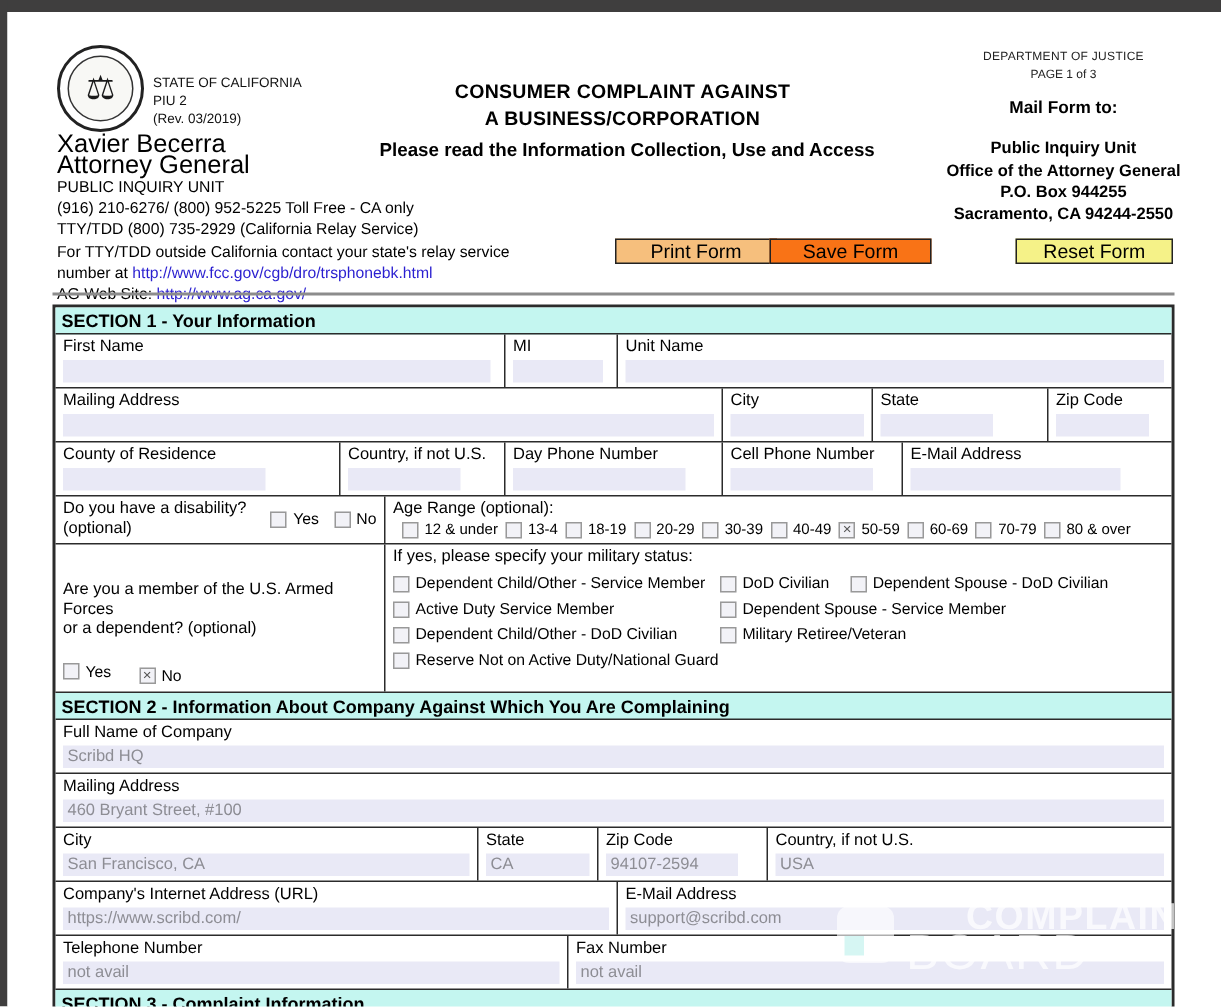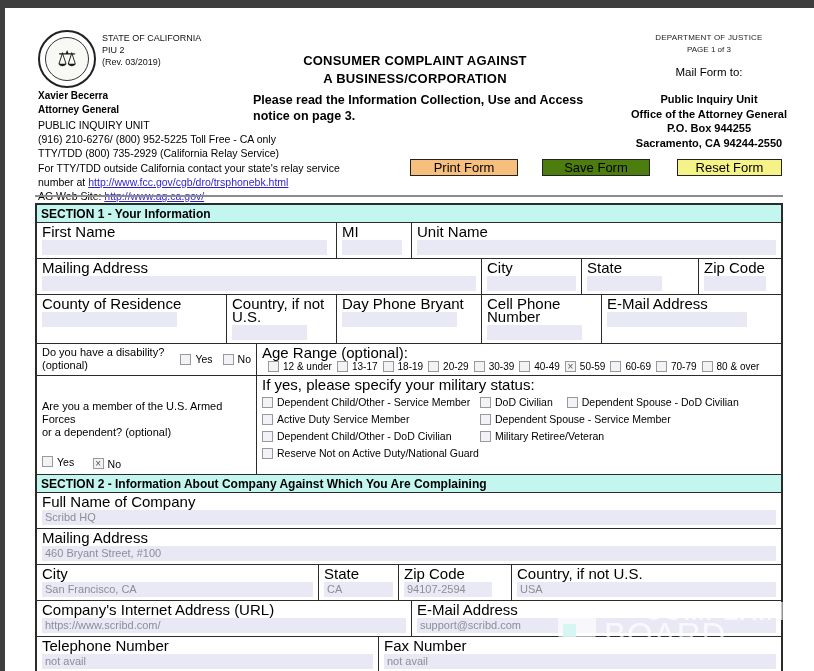--- a/index.html
+++ b/index.html
@@ -5,46 +5,46 @@
   * { margin:0; padding:0; box-sizing:border-box; }
   html,body { width:814px; height:671px; background:#fff; font-family:"Liberation Sans", sans-serif; overflow:hidden; }
   .stage { position:relative; width:814px; height:671px; background:#fff; }
   .chrome-top { position:absolute; left:0; top:0; width:814px; height:8px; background:#3f3e3e; }
   .chrome-left { position:absolute; left:0; top:0; width:5px; height:671px; background:#3f3e3e; }
   .page { position:absolute; left:5px; top:8px; width:809px; height:663px; background:#fff; }
 
   
   .seal { position:absolute; left:33px; top:22px; width:58px; height:58px; border-radius:50%; border:2px solid #222; display:flex; align-items:center; justify-content:center; }
   .seal-inner { width:44px; height:44px; border-radius:50%; border:1px solid #333; background:#f8f8f5; display:flex; align-items:center; justify-content:center; font-size:22px; color:#1a1a1a; }
-  .agency-meta { position:absolute; left:97px; top:24px; font-size:9px; color:#111; line-height:12px; }
-  .ag-name { position:absolute; left:33px; top:81px; font-size:10px; font-weight:bold; line-height:14px; color:#000; }
+  .agency-meta { position:absolute; left:97px; top:41px; font-size:9px; color:#111; line-height:12px; }
+  .ag-name { position:absolute; left:33px; top:81px; font-size:17px; font-weight:normal; line-height:14px; color:#000; }
   .contact { position:absolute; left:33px; top:110px; font-size:10.5px; line-height:14.2px; color:#000; }
-  .link { color:#2a1fd0; text-decoration:underline; cursor:pointer; }
+  .link { color:#2a1fd0; cursor:pointer; }
   .title-block { position:absolute; left:220px; top:44px; width:380px; text-align:center; }
   .title-line { font-size:13px; font-weight:bold; color:#000; line-height:18px; letter-spacing:.2px; }
   .notice { font-size:12.5px; font-weight:bold; color:#000; text-align:left; margin-top:4px; line-height:16px; padding-left:28px; }
   .doj-block { position:absolute; right:27px; top:25px; text-align:center; }
   .doj-dept { font-size:8px; color:#222; letter-spacing:.2px; }
   .doj-page { font-size:8px; color:#222; margin-top:3px; }
-  .doj-mailto { font-size:11.5px; font-weight:normal; margin-top:12px; }
+  .doj-mailto { font-size:11.5px; font-weight:bold; margin-top:12px; }
   .doj-addr { font-size:11px; font-weight:bold; margin-top:14px; line-height:14.5px; }
   .btn { position:absolute; top:151px; height:17px; border:1.5px solid #222; font-size:13px; color:#000; display:flex; align-items:center; justify-content:center; cursor:pointer; }
   .btn-print { left:405px; width:108px; background:#f6bf7d; }
-  .btn-save { left:537px; width:108px; background:#4d7c0f; }
+  .btn-save { left:508px; width:108px; background:#f97316; }
   .btn-reset { left:672px; width:105px; background:#f5f288; }
   .header-rule { position:absolute; left:30px; top:187px; width:748px; height:2px; background:#8c8c8c; }
 
   
   .form { position:absolute; left:30px; top:195px; width:748px; border:2px solid #2b2b2b; background:#fff; }
   .sec-header { background:#c4f6f0; border-bottom:1px solid #2b2b2b; font-size:12px; font-weight:bold; padding:2px 4px 1px 4px; color:#000; }
   .row { display:flex; border-bottom:1px solid #2b2b2b; }
   .row:last-child { border-bottom:none; }
   .cell { border-right:1px solid #2b2b2b; padding:2px 5px 3px 5px; }
   .cell:last-child { border-right:none; }
-  .lbl { font-size:15px; color:#000; line-height:13px; }
+  .lbl { font-size:11px; color:#000; line-height:13px; }
   .fld { margin-top:2px; height:15px; background:#e9e9f6; font-size:11px; color:#8d8d94; line-height:15px; padding:0 3px; overflow:hidden; white-space:nowrap; }
   .cb { display:inline-block; width:11px; height:11px; border:1px solid #999; background:#f2f2f7; font-size:10px; line-height:10px; text-align:center; color:#555; vertical-align:-1px; margin-right:4px; cursor:pointer; flex:none; }
   .opt { display:inline-flex; align-items:center; font-size:10.5px; color:#000; white-space:nowrap; }
   .q { font-size:11px; line-height:13px; color:#000; }
 
   .age-opts { display:flex; align-items:center; gap:5px; margin-top:2px; font-size:10px; }
   .age-opts .opt { font-size:10px; }
   .mil-row { display:flex; margin-top:5px; }
   .mil-col { width:218px; }
   .mil-gap { margin-right:14px; }
@@ -87,21 +87,20 @@
       <div>For TTY/TDD outside California contact your state's relay service</div>
       <div><span>number at </span><span class="link">http://www.fcc.gov/cgb/dro/trsphonebk.html</span></div>
       <div><span>AG Web Site:  </span><span class="link">http://www.ag.ca.gov/</span></div>
     </div>
 
     <div class="title-block">
       <div class="title-line">CONSUMER COMPLAINT AGAINST</div>
       <div class="title-line">A BUSINESS/CORPORATION</div>
       <div class="notice">
         <div>Please read the Information Collection, Use and Access</div>
-        <div>notice on page 3.</div>
       </div>
     </div>
 
     <div class="doj-block">
       <div class="doj-dept">DEPARTMENT OF JUSTICE</div>
       <div class="doj-page">PAGE 1 of 3</div>
       <div class="doj-mailto">Mail Form to:</div>
       <div class="doj-addr">
         <div>Public Inquiry Unit</div>
         <div>Office of the Attorney General</div>
@@ -157,21 +156,21 @@
       <div class="row">
         <div class="cell" style="width:190px;">
           <div class="lbl">County of Residence</div>
           <div class="fld" style="width:135px;"></div>
         </div>
         <div class="cell" style="width:110px;">
           <div class="lbl">Country, if not U.S.</div>
           <div class="fld" style="width:75px;"></div>
         </div>
         <div class="cell" style="width:145px;">
-          <div class="lbl">Day Phone Bryant</div>
+          <div class="lbl">Day Phone Number</div>
           <div class="fld" style="width:115px;"></div>
         </div>
         <div class="cell" style="width:120px;">
           <div class="lbl">Cell Phone Number</div>
           <div class="fld" style="width:95px;"></div>
         </div>
         <div class="cell" style="flex:1;">
           <div class="lbl">E-Mail Address</div>
           <div class="fld" style="width:140px;"></div>
         </div>
@@ -194,21 +193,21 @@
         </div>
         <div class="cell" style="flex:1;">
           <div class="lbl">Age Range (optional):</div>
           <div class="age-opts">
             <span class="opt" style="margin-left:6px;">
                 <span class="cb"></span>
                 <span>12 &amp; under</span>
               </span>
             <span class="opt">
                 <span class="cb"></span>
-                <span>13-17</span>
+                <span>13-4</span>
               </span>
             <span class="opt">
                 <span class="cb"></span>
                 <span>18-19</span>
               </span>
             <span class="opt">
                 <span class="cb"></span>
                 <span>20-29</span>
               </span>
             <span class="opt">

